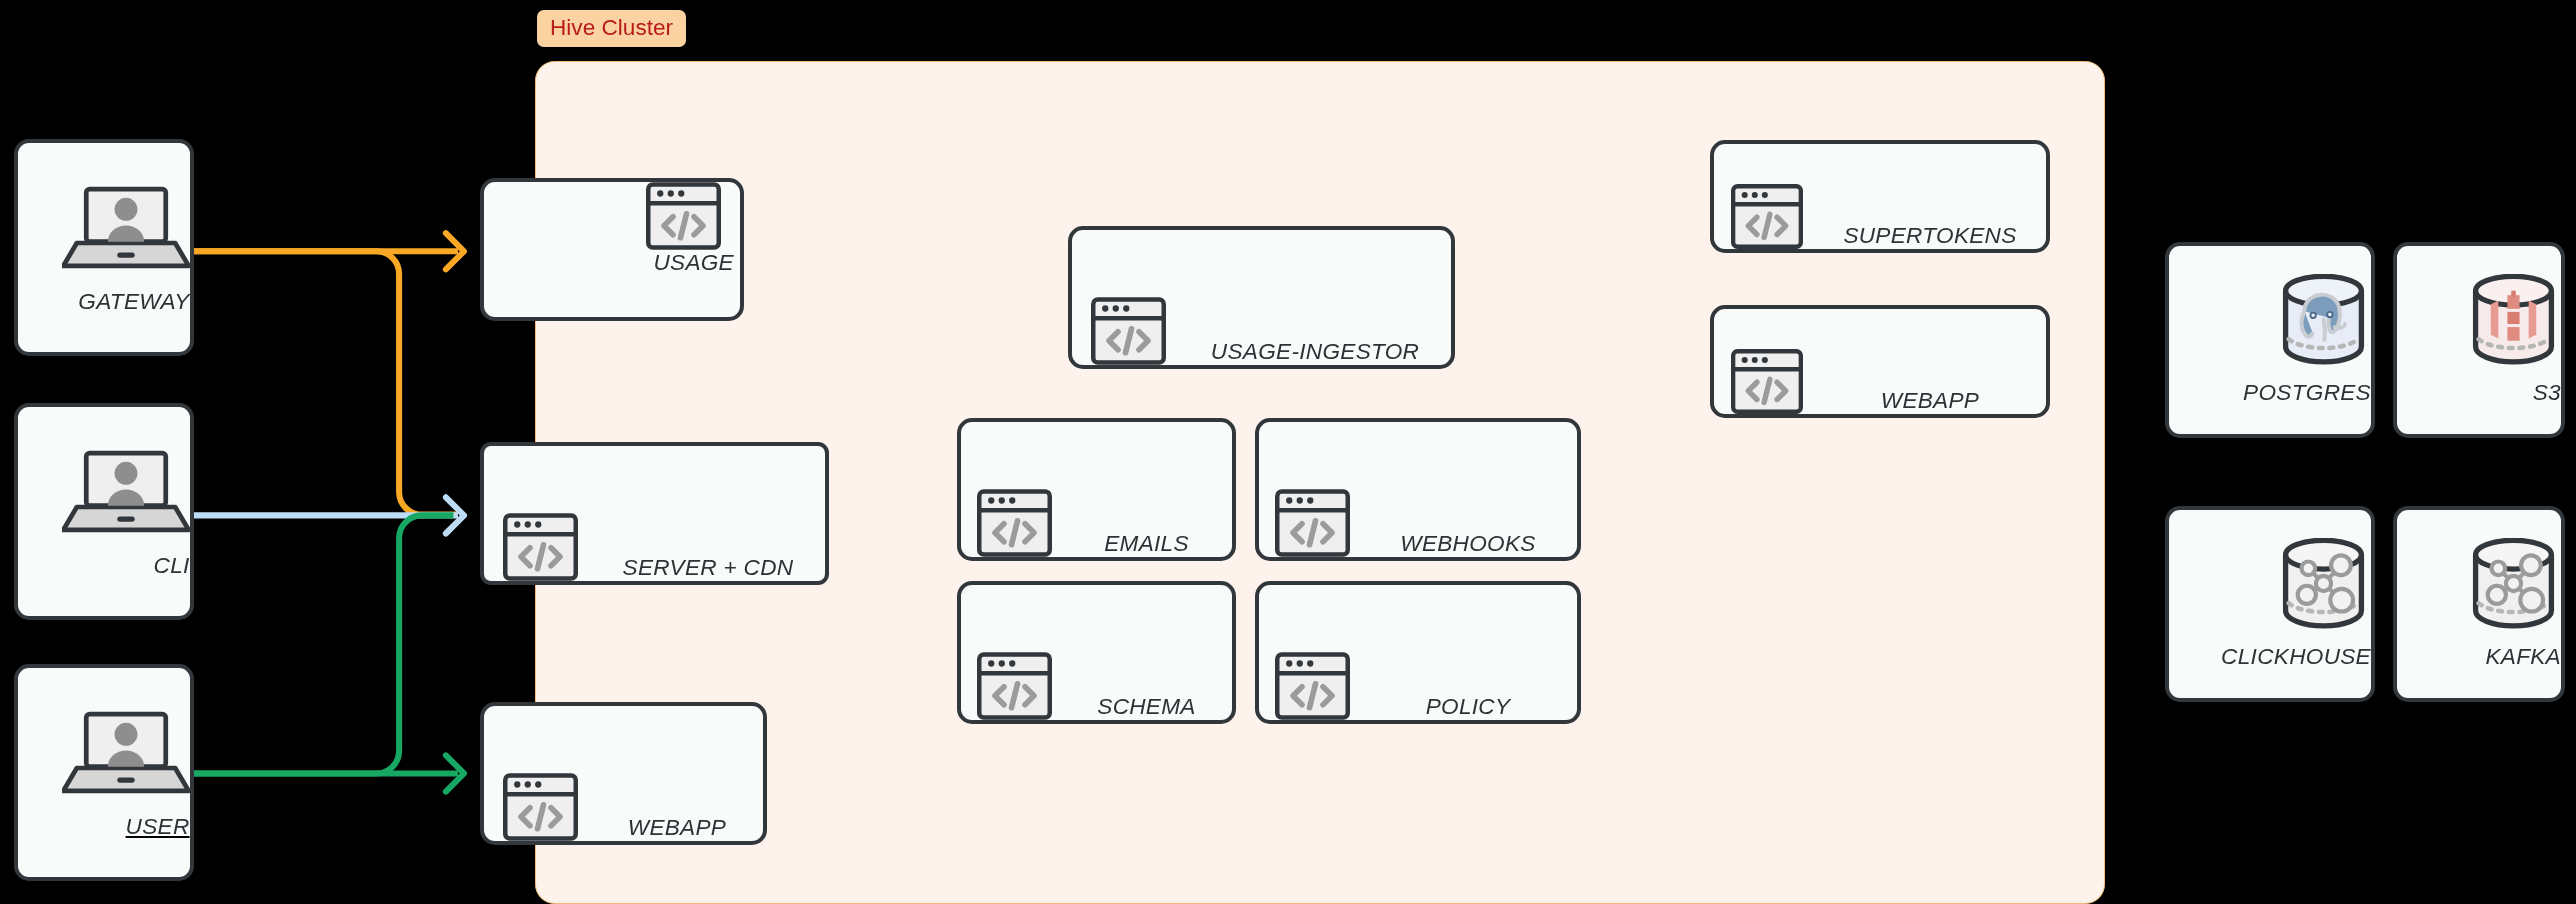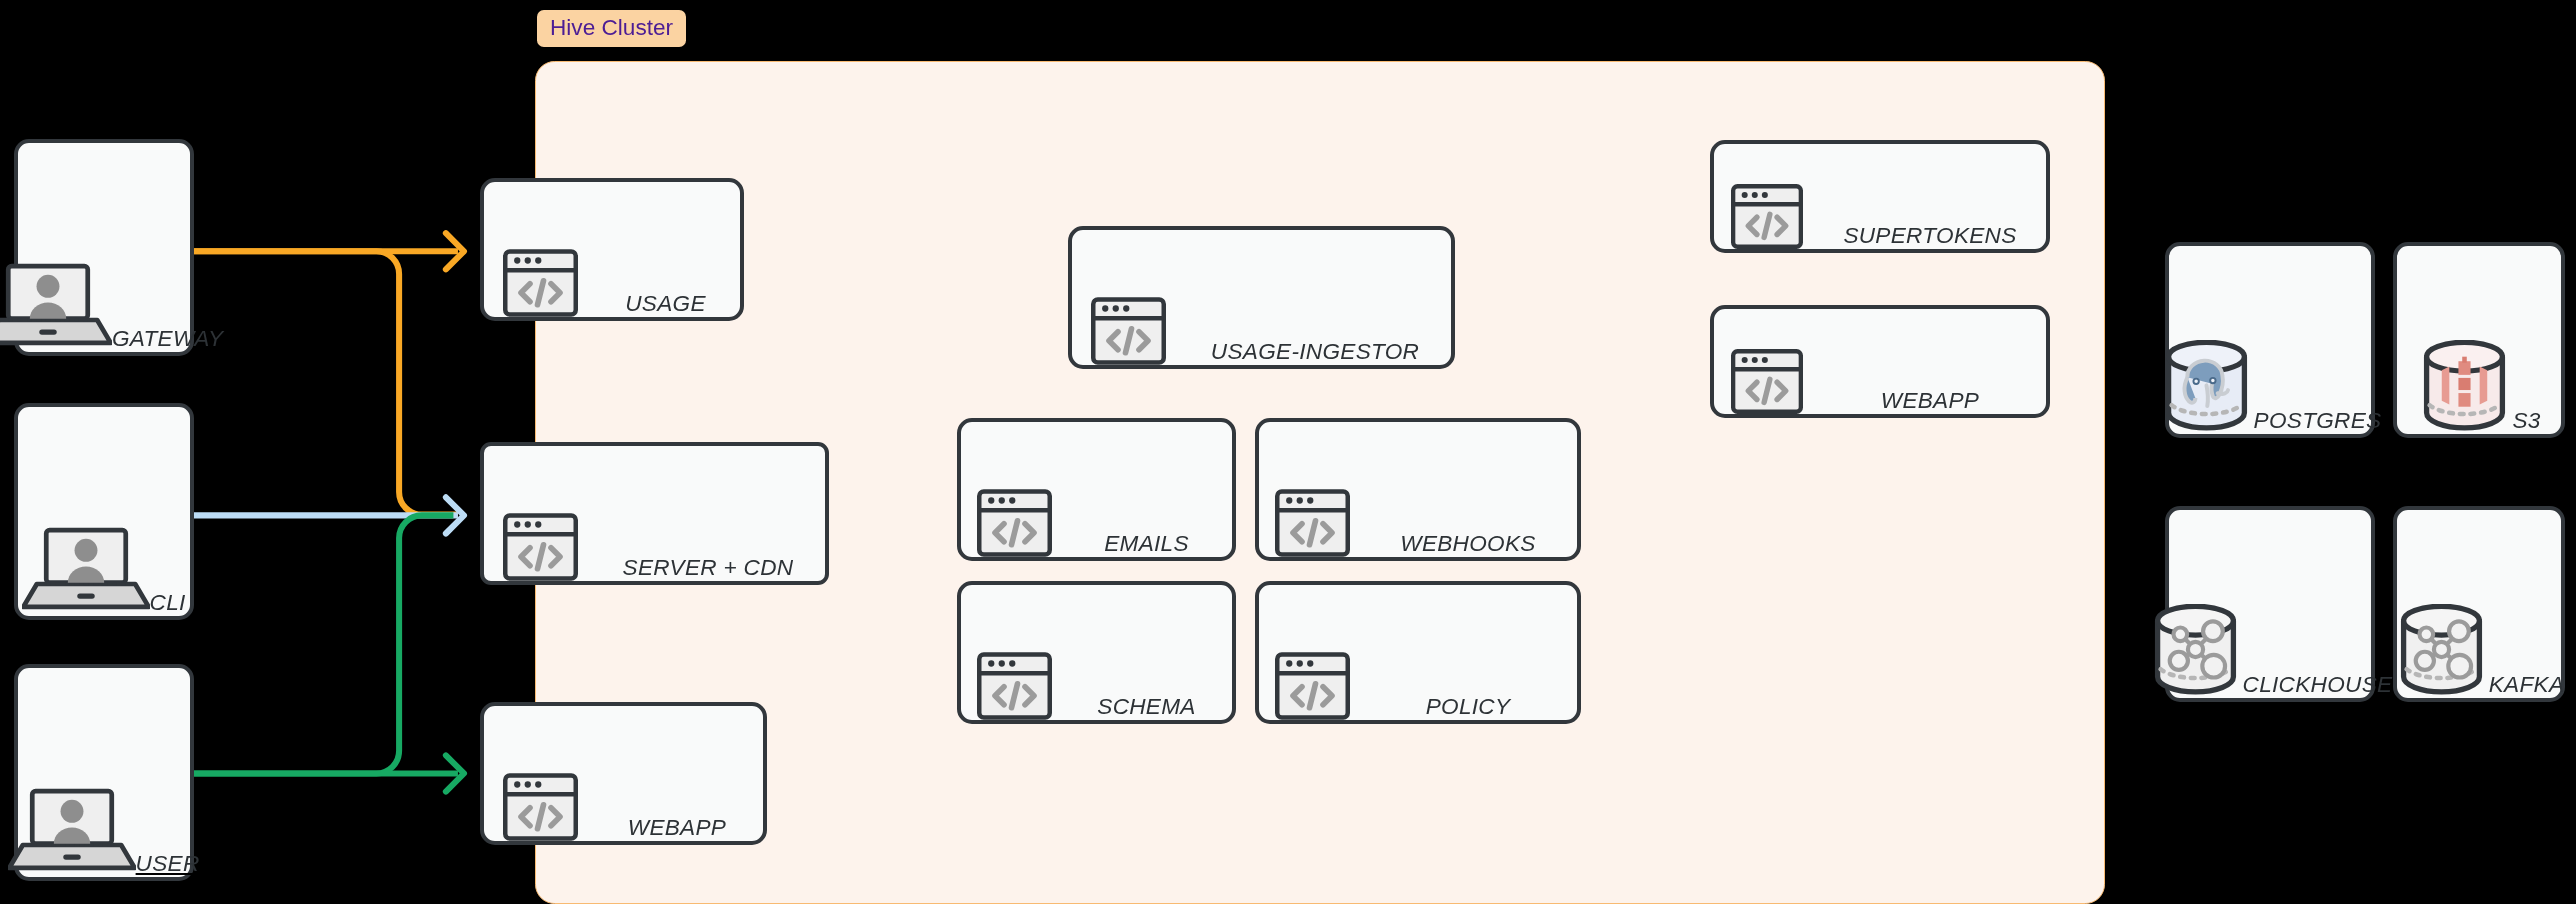--- a/index.html
+++ b/index.html
@@ -10,32 +10,32 @@
   #stage{position:absolute;left:0;top:0;width:2576px;height:904px;}
 
   
   #cluster-region{
     position:absolute;left:535px;top:61px;width:1570px;height:843px;
     background:#fdf3ec;border:1.5px solid #f8ba72;border-radius:19.6px;
     box-sizing:border-box;
   }
   #cluster-tag{
     position:absolute;left:537px;top:9.8px;
-    background:#fbd3a2;color:#4c1d95;
+    background:#fbd3a2;color:#b91c1c;
     border-radius:6.8px;padding:6.8px 13px 8.3px 13px;
     font-size:22.6px;line-height:22.6px;white-space:nowrap;
   }
 
   
   .node{
     position:absolute;box-sizing:border-box;
     background:#f9fafa;border:4.5px solid #32373c;border-radius:15px;
     display:flex;align-items:flex-end;
   }
-  .node.vert{justify-content:center;}
+  .node.vert{flex-direction:column;justify-content:center;}
   .node-label{
     color:#2d3236;font-style:italic;font-size:22.6px;letter-spacing:0.3px;
     white-space:nowrap;
   }
   .svc .node-label{flex:1;text-align:center;padding-right:6px;}
   .db-label{
     color:#2d3236;font-style:italic;font-size:22.6px;letter-spacing:0.3px;
     white-space:nowrap;margin-top:12px;
   }
   .client-label{
@@ -142,21 +142,21 @@
 
   <div class="node vert" style="left:13.6px;top:664px;width:180px;height:217px;text-decoration:underline;">
     <span class="icon-slot">
       <svg width="128" height="95" viewBox="-20 0 190 126">
           <use href="#gl-laptop"></use>
         </svg>
     </span>
     <span class="client-label">USER</span>
   </div>
 
-  <div class="node svc" style="left:480px;top:178px;width:264px;height:143px;">
+  <div class="node svc" style="left:480px;top:178px;width:264px;height:143px;flex-direction:column;">
     <span class="icon-slot" style="width:113px;">
       <svg width="75" height="68" viewBox="0 0 100 90">
           <use href="#gl-codewin"></use>
         </svg>
     </span>
     <span class="node-label">USAGE</span>
   </div>
 
   <div class="node svc" style="left:480px;top:442px;width:349px;height:143px;border-radius:11px;">
     <span class="icon-slot" style="width:113px;">

